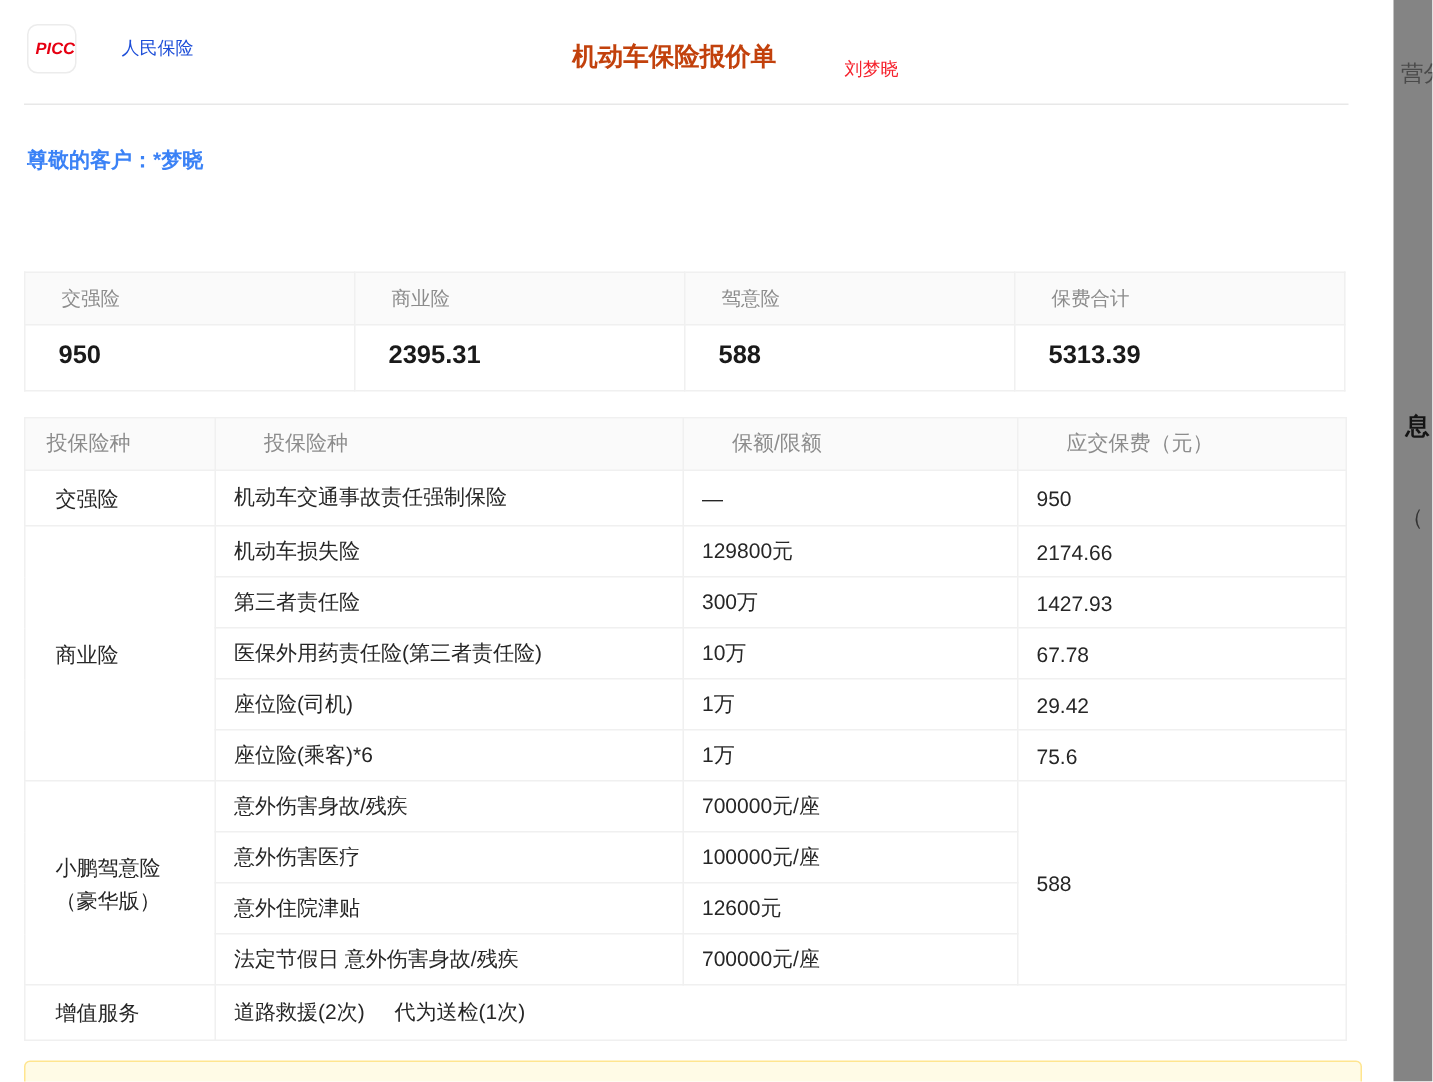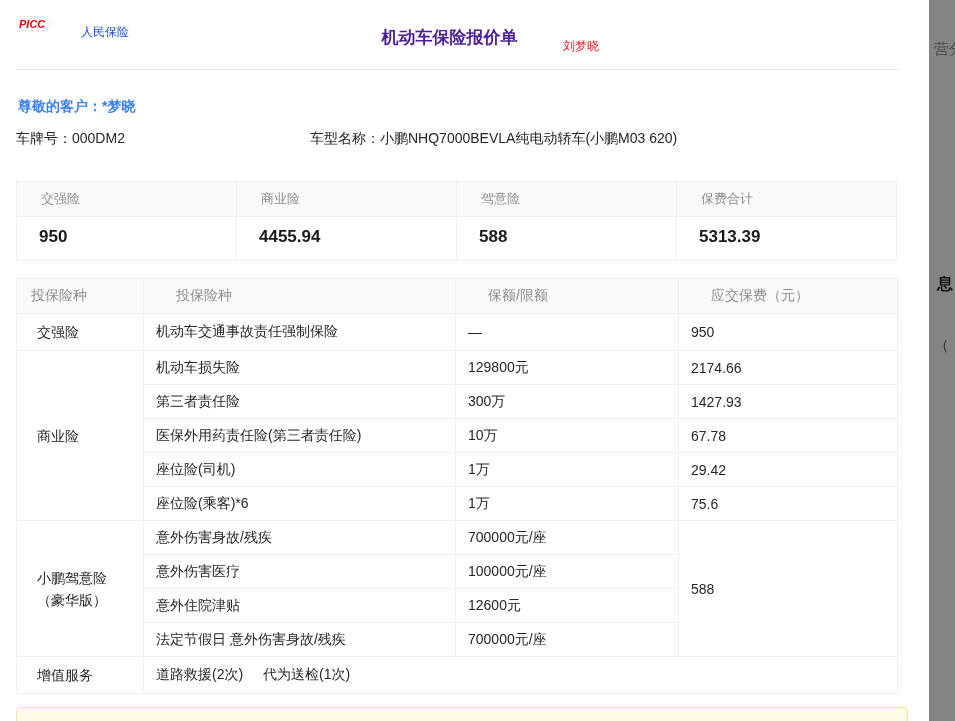--- a/index.html
+++ b/index.html
@@ -1,26 +1,26 @@
 <!DOCTYPE html>
 <html><head>
 <meta charset="utf-8">
 <style>
   * { margin:0; padding:0; box-sizing:border-box; }
   html,body { width:955px; height:721px; }
   body { font-family:"Liberation Sans","DejaVu Sans",sans-serif; background:#fff; }
   .page { position:relative; width:955px; height:721px; background:#fff; overflow:hidden; color:#262626; }
 
   
-  .logo-box { position:absolute; left:18px; top:16px; width:33px; height:15px;
+  .logo-box { position:absolute; left:18px; top:16px; width:33px; height:33px;
     border:1px solid #ececec; border-radius:7px; background:#fff;
-    display:flex; align-items:center; justify-content:flex-start; }
+    display:flex; align-items:center; justify-content:flex-end; }
   .logo-text { color:#e60012; font-weight:900; font-style:italic; font-size:11px; letter-spacing:0; }
   .brand { position:absolute; left:81px; top:16px; height:33px; line-height:33px; font-size:12px; color:#1d4ed8; }
-  .doc-title { position:absolute; left:16px; right:72px; top:26px; text-align:center; font-size:17px; font-weight:bold; color:#4c1d95; }
+  .doc-title { position:absolute; left:16px; right:72px; top:26px; text-align:center; font-size:17px; font-weight:bold; color:#c2410c; }
   .red-name { position:absolute; left:563px; top:38px; font-size:12px; color:#f5222d; }
   .header-divider { position:absolute; left:16px; top:69px; width:883px; height:0; border-top:1px solid #e8e8e8; }
 
   
   .greeting { position:absolute; left:18px; top:98px; font-size:14px; font-weight:bold; color:#3b82f6; }
   .vehicle-row { position:absolute; left:16px; top:130px; width:883px; font-size:14px; color:#262626; }
   .vehicle-model { position:absolute; left:294px; top:0; }
 
   
   .summary { position:absolute; left:16px; top:181px; width:881px; border-collapse:collapse; table-layout:fixed; }
@@ -60,36 +60,32 @@
   <div class="logo-box">
     <span class="logo-text">PICC</span>
   </div>
   <div class="brand">人民保险</div>
   <div class="doc-title">机动车保险报价单</div>
   <div class="red-name">刘梦晓</div>
   <div class="header-divider"></div>
 
   <div class="greeting">尊敬的客户：*梦晓</div>
 
-  <div class="vehicle-row">
-    <span>车牌号：</span><span>000DM2</span>
-    <span class="vehicle-model"><span>车型名称：</span><span>小鹏NHQ7000BEVLA纯电动轿车(小鹏M03 620)</span></span>
-  </div>
 
   <table class="summary">
     <tbody>
       <tr>
         <th>交强险</th>
         <th>商业险</th>
         <th>驾意险</th>
         <th>保费合计</th>
       </tr>
       <tr>
         <td>950</td>
-        <td>4455.94</td>
+        <td>2395.31</td>
         <td>588</td>
         <td>5313.39</td>
       </tr>
     </tbody>
   </table>
 
   <table class="detail">
     <colgroup>
         <col class="c1">
         <col class="c2">

